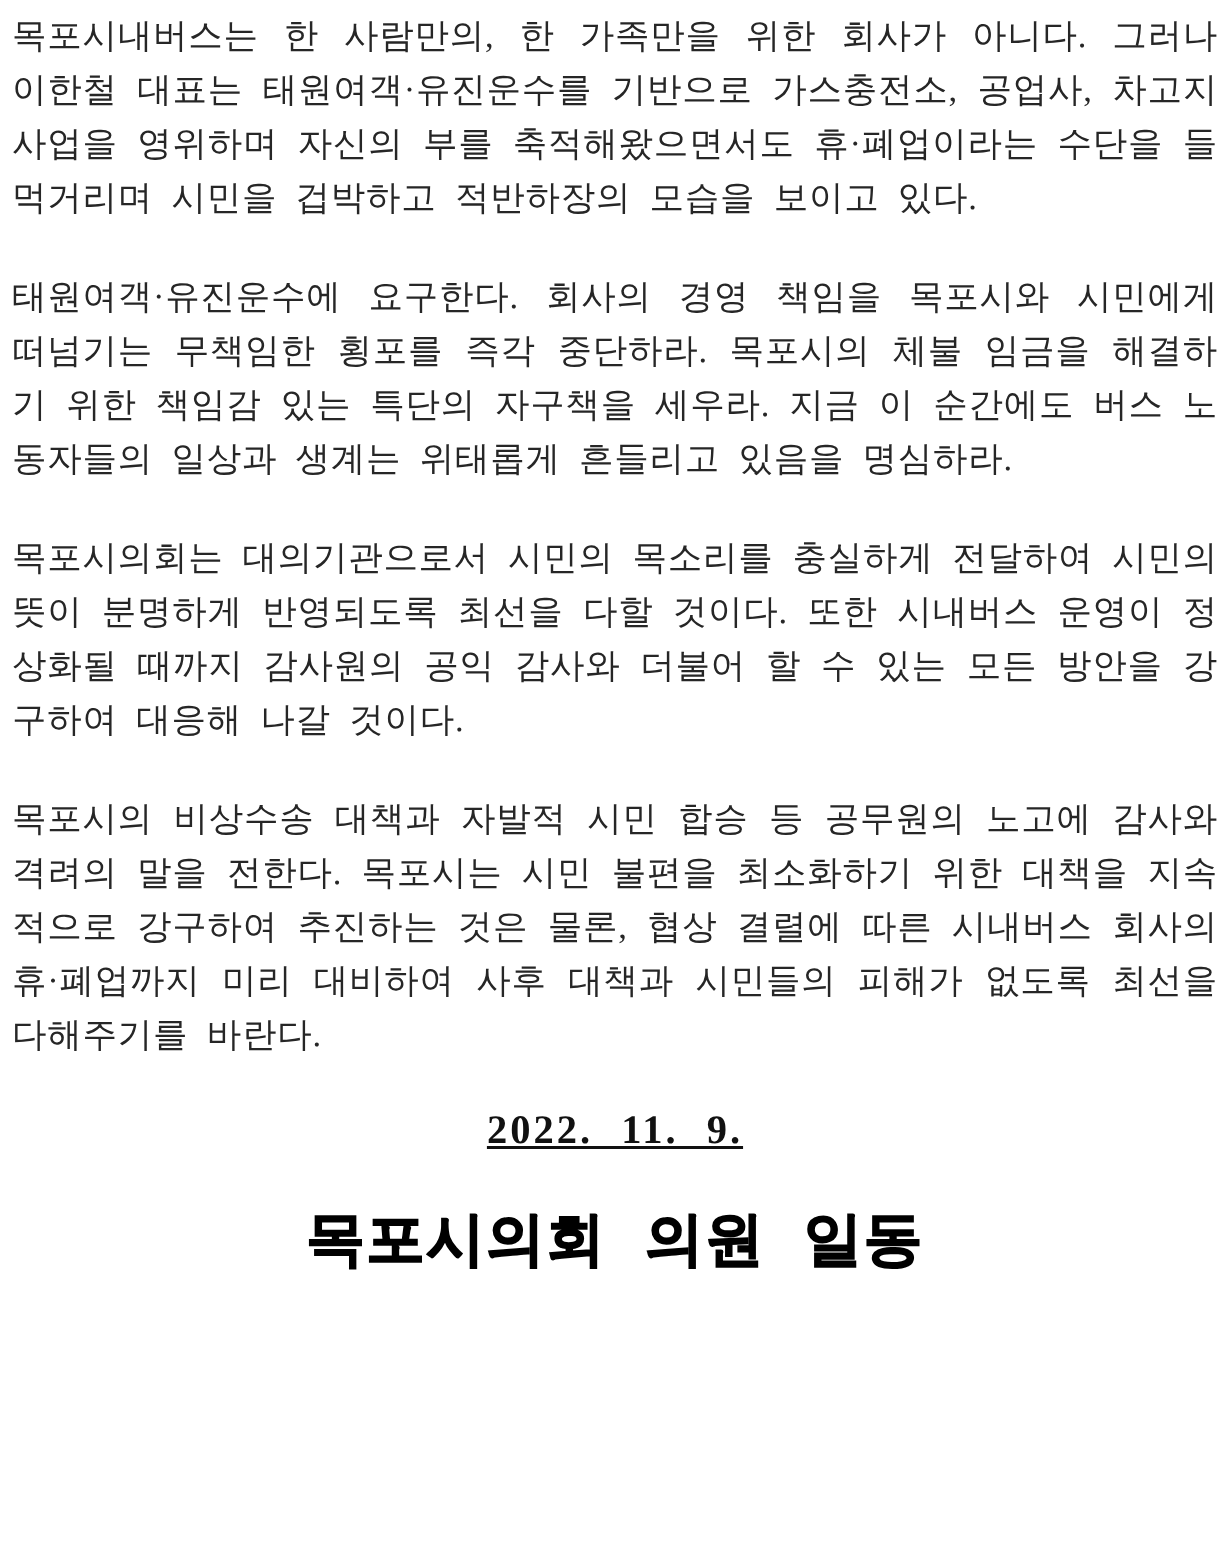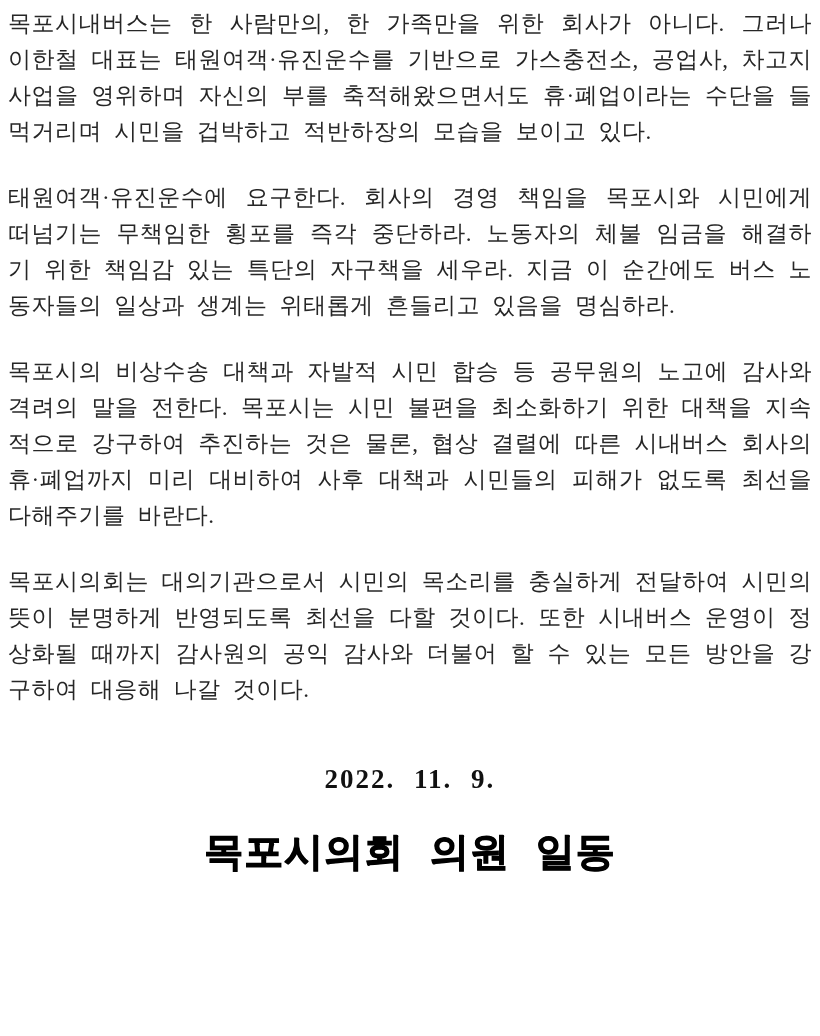--- a/index.html
+++ b/index.html
@@ -21,46 +21,47 @@
   .para {
     font-size: 23px;
     line-height: 36px;
     text-align: justify;
     text-justify: inter-word;
     word-spacing: 6px;
     letter-spacing: 0.5px;
     margin: 0 0 30px 0;
   }
   .date-line {
-    margin-top: 56px;
+    margin-top: 30px;
     text-align: center;
     font-size: 27px;
     font-weight: bold;
     letter-spacing: 2px;
     word-spacing: 10px;
     color: #111111;
     font-family: "Liberation Serif", "DejaVu Serif", serif;
+    text-decoration: underline;
   }
   .signature-line {
     margin-top: 30px;
     text-align: center;
     font-size: 39px;
     font-weight: 900;
     letter-spacing: 1px;
     word-spacing: 14px;
     color: #000000;
     font-family: "Liberation Sans", "DejaVu Sans", sans-serif;
     -webkit-text-stroke: 1px #000000;
   }
 </style>
 </head>
 <body>
 
 <div class="page">
   <p class="para">목포시내버스는 한 사람만의, 한 가족만을 위한 회사가 아니다. 그러나 이한철 대표는 태원여객·유진운수를 기반으로 가스충전소, 공업사, 차고지 사업을 영위하며 자신의 부를 축적해왔으면서도 휴·폐업이라는 수단을 들먹거리며 시민을 겁박하고 적반하장의 모습을 보이고 있다.</p>
-  <p class="para">태원여객·유진운수에 요구한다. 회사의 경영 책임을 목포시와 시민에게 떠넘기는 무책임한 횡포를 즉각 중단하라. 노동자의 체불 임금을 해결하기 위한 책임감 있는 특단의 자구책을 세우라. 지금 이 순간에도 버스 노동자들의 일상과 생계는 위태롭게 흔들리고 있음을 명심하라.</p>
+  <p class="para">태원여객·유진운수에 요구한다. 회사의 경영 책임을 목포시와 시민에게 떠넘기는 무책임한 횡포를 즉각 중단하라. 목포시의 체불 임금을 해결하기 위한 책임감 있는 특단의 자구책을 세우라. 지금 이 순간에도 버스 노동자들의 일상과 생계는 위태롭게 흔들리고 있음을 명심하라.</p>
+  <p class="para">목포시의회는 대의기관으로서 시민의 목소리를 충실하게 전달하여 시민의 뜻이 분명하게 반영되도록 최선을 다할 것이다. 또한 시내버스 운영이 정상화될 때까지 감사원의 공익 감사와 더불어 할 수 있는 모든 방안을 강구하여 대응해 나갈 것이다.</p>
   <p class="para">목포시의 비상수송 대책과 자발적 시민 합승 등 공무원의 노고에 감사와 격려의 말을 전한다. 목포시는 시민 불편을 최소화하기 위한 대책을 지속적으로 강구하여 추진하는 것은 물론, 협상 결렬에 따른 시내버스 회사의 휴·폐업까지 미리 대비하여 사후 대책과 시민들의 피해가 없도록 최선을 다해주기를 바란다.</p>
-  <p class="para">목포시의회는 대의기관으로서 시민의 목소리를 충실하게 전달하여 시민의 뜻이 분명하게 반영되도록 최선을 다할 것이다. 또한 시내버스 운영이 정상화될 때까지 감사원의 공익 감사와 더불어 할 수 있는 모든 방안을 강구하여 대응해 나갈 것이다.</p>
 
   <div class="date-line">2022. 11. 9.</div>
 
   <div class="signature-line">목포시의회 의원 일동</div>
 </div>
 
 </body></html>

